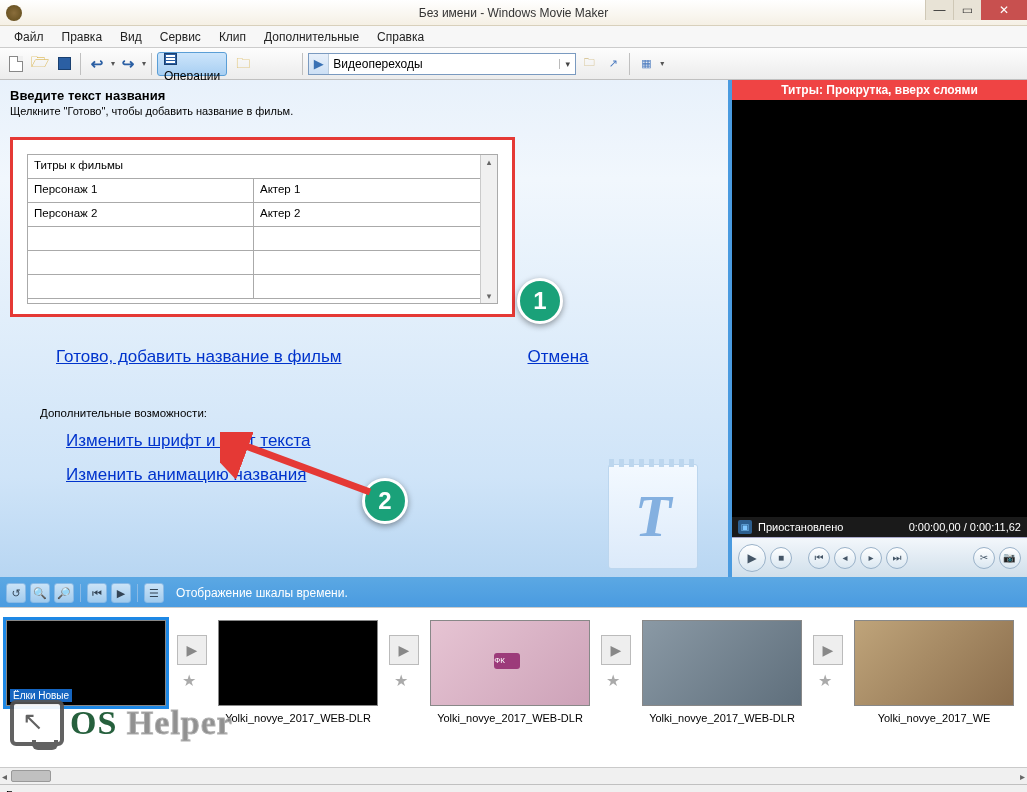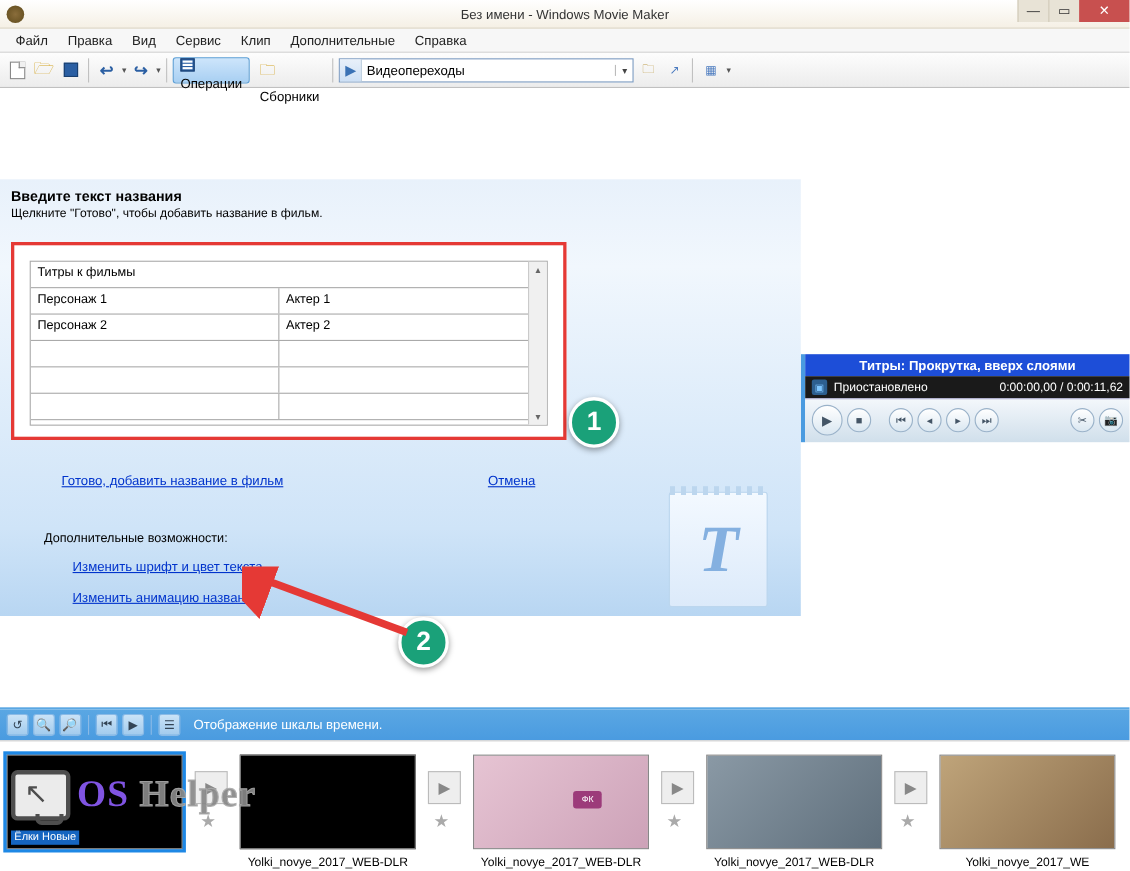--- a/index.html
+++ b/index.html
@@ -23,52 +23,52 @@
 .tbar-sep { width: 1px; height: 22px; background: #c0c0c0; margin: 0 3px; }
 .tbar-labeled { display: flex; align-items: flex-start; height: 24px; border: 1px solid transparent; border-radius: 3px; padding: 0 6px; gap: 4px; font-size: 12px; flex-direction: column; }
 .tbar-labeled.active { background: linear-gradient(#cde5fb,#a8cff2); border-color: #5a9ed6; }
 .dropdown-arrow { font-size: 8px; color: #555; margin-left: 1px; }
 .combo { display: flex; align-items: center; height: 22px; border: 1px solid #7a9ac0; background: #fff; }
 .combo .combo-icon { width: 20px; height: 20px; display:flex;align-items:center;justify-content:center; background: linear-gradient(#e8f0fa,#cde0f5); border-right: 1px solid #bcd; }
 .combo .combo-text { width: 230px; padding: 0 4px; font-size: 12px; }
 .combo .combo-arrow { width: 16px; text-align: center; font-size: 9px; color: #444; border-left: 1px solid #bbb; }
 
 
-.main { display: flex; height: 563px; align-items: center; }
+.main { display: flex; height: 497px; }
 
 
 .left-panel { width: 728px; background: linear-gradient(#e8f1fb 0%, #f1f7fd 20%, #cfe4f8 80%, #b8d6f2 100%); padding: 8px 10px 10px 10px; position: relative; color: #000; }
 .heading { font-weight: bold; font-size: 13px; }
 .subheading { font-size: 11px; margin-top: 2px; }
 .red-box { border: 3px solid #e53935; background: #fff; margin-top: 20px; padding: 14px; width: 505px; height: 180px; position: relative; }
 .table-wrap { border: 1px solid #aaa; height: 150px; display: flex; }
 .table-area { flex: 1; overflow: hidden; }
 .trow { display: flex; height: 24px; border-bottom: 1px solid #aaa; }
 .trow .cell { padding: 4px 6px; font-size: 11.5px; }
 .trow.header .cell { width: 100%; }
 .trow:not(.header) .cell { width: 50%; }
 .trow:not(.header) .cell:first-child { border-right: 1px solid #aaa; }
 .scrollbar { width: 17px; background: #f0f0f0; border-left: 1px solid #cacaca; display:flex; flex-direction: column; justify-content: space-between; align-items:center; padding: 2px 0; font-size: 9px; color:#666;}
 .links-row { margin-top: 30px; display: flex; gap: 170px; padding-left: 30px; }
-.link { color: #0033cc; text-decoration: underline; font-size: 12px; cursor: pointer; padding-left: 16px; }
+.link { color: #0033cc; text-decoration: underline; font-size: 17px; cursor: pointer; padding-left: 16px; }
 .more-label { margin-top: 40px; padding-left: 30px; font-size: 11.5px; }
 .more-links { padding-left: 40px; margin-top: 12px; display: flex; flex-direction: column; gap: 14px; }
 .t-mark { position: absolute; right: 30px; bottom: 8px; width: 90px; height: 105px; background: linear-gradient(#f3f9ff,#dceafa); border: 1px solid #bcd6ee; border-radius: 3px; display:flex; align-items:center; justify-content:center; }
 .t-mark .t-letter { font-family: "Times New Roman", serif; font-size: 60px; font-style: italic; font-weight: bold; color: #84b0e0; }
 .film-strip { position: absolute; top: -6px; left: 0; right:0; height: 8px; background: repeating-linear-gradient(90deg,#bcd6ee 0 5px,transparent 5px 10px); }
 
 
 .badge { position: absolute; width: 46px; height: 46px; border-radius: 50%; background: #1aa179; border: 3px solid #fff; box-shadow: 0 2px 6px rgba(0,0,0,.4); color: #fff; font-size: 24px; font-weight: bold; display:flex; align-items:center; justify-content:center; }
 .badge.b1 { left: 517px; top: 198px; }
 .badge.b2 { left: 362px; top: 398px; }
 .arrow-svg { position: absolute; left: 220px; top: 352px; pointer-events: none; }
 
 
 .preview { flex: 1; display:flex; flex-direction:column; border-left: 4px solid #4a9be0; }
-.preview-title { background: #1d4ed8; color:#fff; text-align:center; font-size: 12px; font-weight: bold; padding: 3px 0; }
+.preview-title { background: #ef4444; color:#fff; text-align:center; font-size: 12px; font-weight: bold; padding: 3px 0; }
 .preview-screen { flex:1; background:#000; }
 .preview-status { height: 20px; background:#1a1a1a; color:#fff; font-size:11px; display:flex; align-items:center; padding: 0 6px; gap: 6px; }
 .preview-status .status-icon { width:14px; height:14px; background:#2d5f8f; border-radius:2px; display:flex;align-items:center;justify-content:center;color:#7fc7ff;font-size:9px;}
 .preview-status .time { margin-left:auto; }
 .preview-controls { height: 40px; background: linear-gradient(#f3f7fb,#d0dfeb); border-top:1px solid #aac; display:flex; align-items:center; padding: 0 6px; gap: 4px; }
 .pctl { width: 22px; height: 22px; border: 1px solid #9ab2c9; border-radius: 50%; background: linear-gradient(#fff,#dae7f1); display:flex; align-items:center; justify-content:center; font-size:10px; color:#456; }
 .pctl.big { width:28px; height:28px; font-size:12px; }
 
 
 .story-bar { height: 30px; background: linear-gradient(#5aa7e3,#4a9be0); border-top: 2px solid #5aa7e3; display:flex; align-items:center; padding: 0 6px; gap: 4px; color:#fff; }
@@ -91,21 +91,21 @@
 
 
 .statusbar { height: 20px; background:#f0f0f0; border-top:1px solid #c0c0c0; display:flex; align-items:center; padding:0 6px; font-size:11.5px; }
 
 
 .watermark { position:absolute; left:10px; bottom:46px; display:flex; align-items:center; gap:6px; opacity:.92; pointer-events:none; }
 .wm-icon { width:54px;height:46px;border:4px solid #555;border-radius:6px;position:relative;background:#fff; }
 .wm-icon::after{content:"↖";position:absolute;left:8px;top:2px;font-size:26px;color:#555;}
 .wm-icon::before{content:"";position:absolute;bottom:-8px;left:18px;width:18px;height:6px;border:4px solid #555;border-top:none;border-radius:0 0 6px 6px;}
 .wm-text { font-family: "Comic Sans MS", cursive; font-size:34px; font-weight:bold; letter-spacing:1px; }
-.wm-text .os { color:#8b5cf6; }
+.wm-text .os { color:#14532d; }
 .wm-text .helper { color:#888; -webkit-text-stroke: 1px #aaa; }
 
 
 .ico-new{width:14px;height:16px;border:1px solid #888;background:#fff;position:relative;}
 .ico-new::after{content:"";position:absolute;right:-1px;top:-1px;width:5px;height:5px;background:#f0f0f0;border-left:1px solid #888;border-bottom:1px solid #888;}
 .ico-open{color:#d4a72c;font-size:15px;}
 .ico-save{width:13px;height:13px;background:#2b5fa3;border:1px solid #1a4070;}
 .ico-undo{color:#2b5fa3;font-size:15px;font-weight:bold;}
 .ico-redo{color:#2b5fa3;font-size:15px;font-weight:bold;}
 .ico-task{width:13px;height:13px;background:#2b5fa3;border:1px solid #1a4070;display:flex;flex-direction:column;gap:1px;padding:1px;}
@@ -305,21 +305,21 @@
   <div class="clip">
     <div class="thumb"></div>
     <div class="clip-name">Yolki_novye_2017_WEB-DLR</div>
   </div>
   <div class="trans">
       <div class="play">▶</div>
       <div class="star">★</div>
     </div>
   <div class="clip">
     <div class="thumb pink">
-        <div style="position:absolute;left:40%;top:38%;width:26px;height:16px;background:#9c3b7a;border-radius:3px;color:#fff;font-size:8px;text-align:center;line-height:16px;margin-left:27px;">ФК</div>
+        <div style="position:absolute;left:40%;top:38%;width:26px;height:16px;background:#9c3b7a;border-radius:3px;color:#fff;font-size:8px;line-height:16px;">ФК</div>
       </div>
     <div class="clip-name">Yolki_novye_2017_WEB-DLR</div>
   </div>
   <div class="trans">
       <div class="play">▶</div>
       <div class="star">★</div>
     </div>
   <div class="clip">
     <div class="thumb cold"></div>
     <div class="clip-name">Yolki_novye_2017_WEB-DLR</div>

